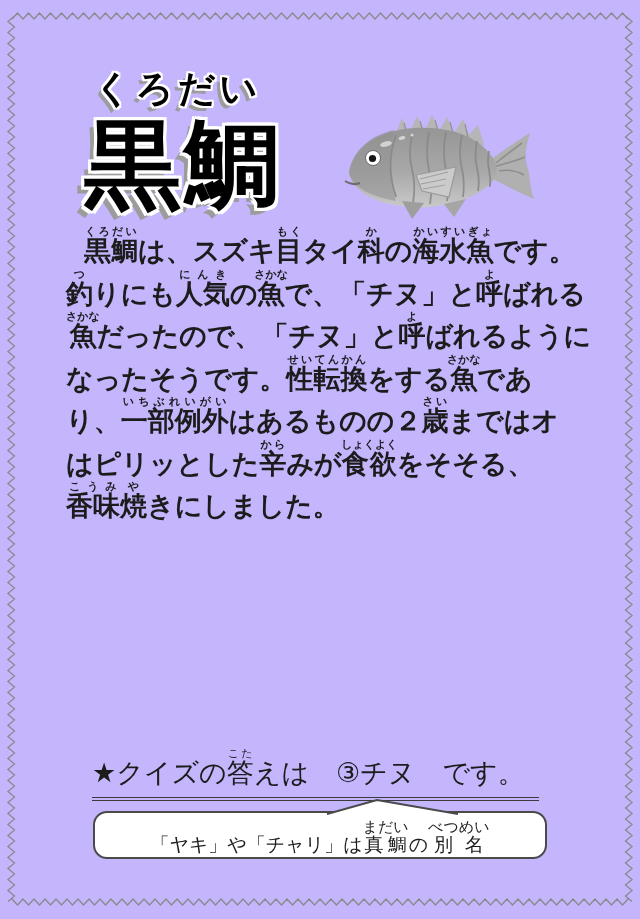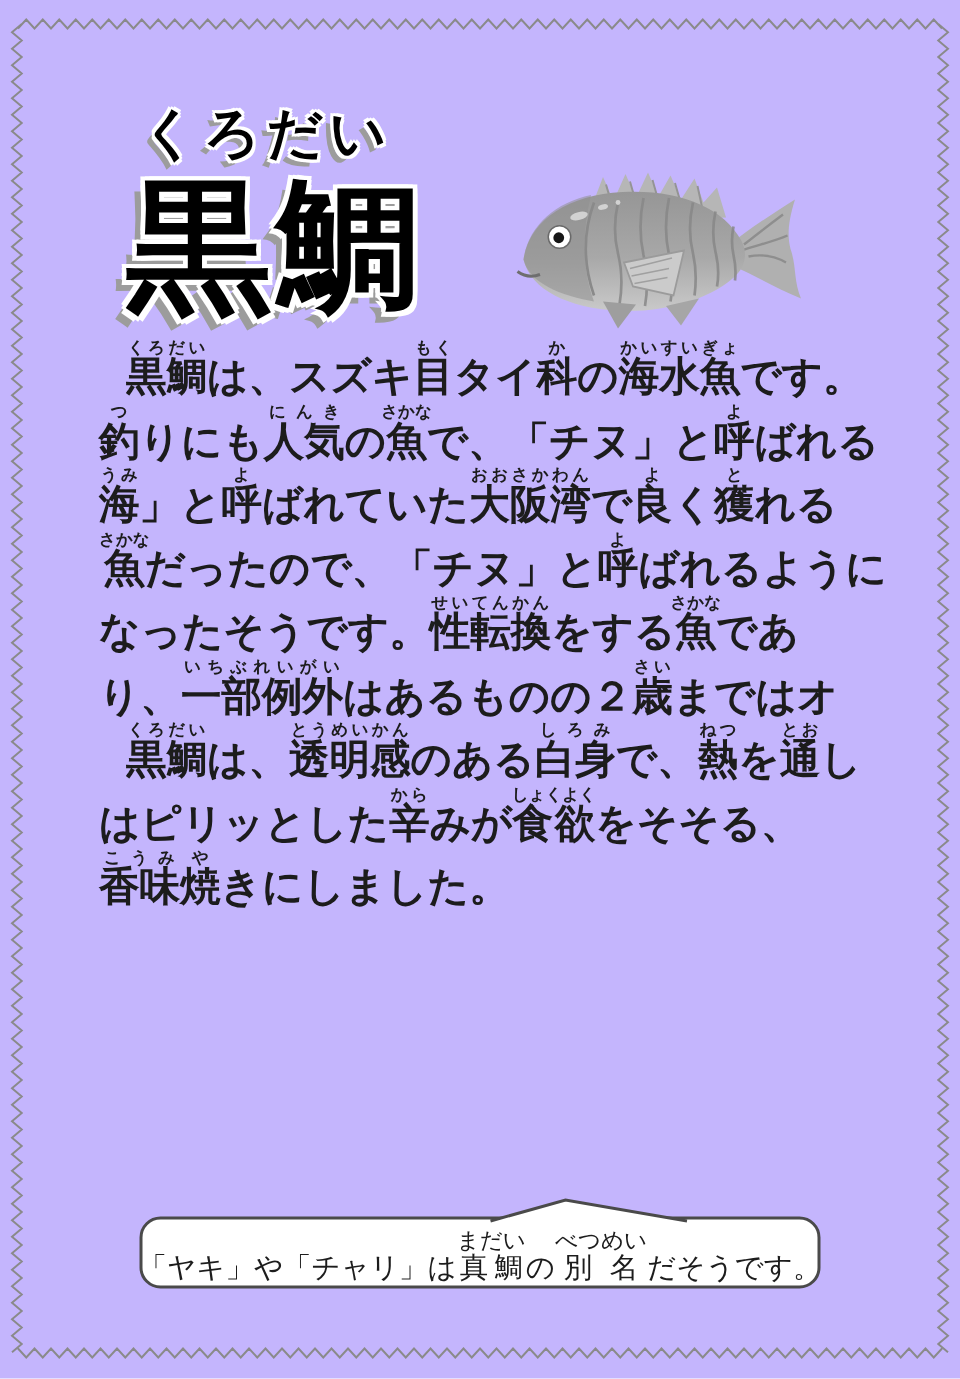--- a/index.html
+++ b/index.html
@@ -128,36 +128,36 @@
 
     <path d="M108,99 L118,112 L130,94 Z" fill="#a6a6a6"></path>
 
     <path d="M80,70 L120,62 L113,92 L86,86 Z" fill="#cbcbcb" stroke="#9b9b9b" stroke-width="1.2"></path>
     <path d="M84,74 L112,67 M85,79 L110,74 M87,84 L109,80" stroke="#a0a0a0" stroke-width="1.1" fill="none"></path>
   </svg>
 
   <div class="body-lines" id="body-lines">
       <div class="text-line indent"><ruby>黒鯛<rt>くろだい</rt></ruby><span>は、スズキ</span><ruby>目<rt>もく</rt></ruby><span>タイ</span><ruby>科<rt>か</rt></ruby><span>の</span><ruby>海水魚<rt>かいすいぎょ</rt></ruby><span>です。</span></div>
       <div class="text-line"><ruby>釣<rt>つ</rt></ruby><span>りにも</span><ruby>人気<rt>にんき</rt></ruby><span>の</span><ruby>魚<rt>さかな</rt></ruby><span>で、「チヌ」と</span><ruby>呼<rt>よ</rt></ruby><span>ばれる</span></div>
-      <div class="text-line"><ruby>海<rt>うみ</rt></ruby><span>」と</span><ruby>呼<rt>よ</rt></ruby><span>ばれていた</span><ruby>大阪湾<rt>おおさかわん</rt></ruby><span>で</span><ruby>良<rt>よ</rt></ruby><span>く</span><ruby>獲<rt>と</rt></ruby><span>れる</span></div>
       <div class="text-line"><ruby>魚<rt>さかな</rt></ruby><span>だったので、「チヌ」と</span><ruby>呼<rt>よ</rt></ruby><span>ばれるように</span></div>
       <div class="text-line"><span>なったそうです。</span><ruby>性転換<rt>せいてんかん</rt></ruby><span>をする</span><ruby>魚<rt>さかな</rt></ruby><span>であ</span></div>
       <div class="text-line"><span>り、</span><ruby>一部例外<rt>いちぶれいがい</rt></ruby><span>はあるものの２</span><ruby>歳<rt>さい</rt></ruby><span>まではオ</span></div>
-      <div class="text-line indent"><ruby>黒鯛<rt>くろだい</rt></ruby><span>は、</span><ruby>透明感<rt>とうめいかん</rt></ruby><span>のある</span><ruby>白身<rt>しろみ</rt></ruby><span>で、</span><ruby>熱<rt>ねつ</rt></ruby><span>を</span><ruby>通<rt>とお</rt></ruby><span>し</span></div>
       <div class="text-line"><span>はピリッとした</span><ruby>辛<rt>から</rt></ruby><span>みが</span><ruby>食欲<rt>しょくよく</rt></ruby><span>をそそる、</span></div>
       <div class="text-line"><ruby>香味<rt>こうみ</rt></ruby><ruby>焼<rt>や</rt></ruby><span>きにしました。</span></div>
     </div>
 
+  <div class="quiz-line">
+    <span class="quiz-underline" id="quiz-text"><span>★クイズの</span><ruby>答<rt>こた</rt></ruby><span>えは　③チヌ　です。</span></span>
+  </div>
 
   <svg id="bubble-svg" width="470" height="72">
     <rect x="6" y="18" width="452" height="46" rx="13" ry="13" fill="#ffffff" stroke="#4a4a4a" stroke-width="2"></rect>
     <polygon points="239,20 289,6 370,20" fill="#ffffff"></polygon>
     <polyline points="239,20 289,6 370,20" fill="none" stroke="#4a4a4a" stroke-width="2"></polyline>
   </svg>
   <div class="bubble-text" id="bubble-text">
       <span>「ヤキ」や「チャリ」は</span>
       <ruby>真鯛<rt>まだい</rt></ruby>
       <span>の</span>
       <ruby>別名<rt>べつめい</rt></ruby>
-      <span>だそうです。</span>
     </div>
 
 </div>
 
 </body></html>

